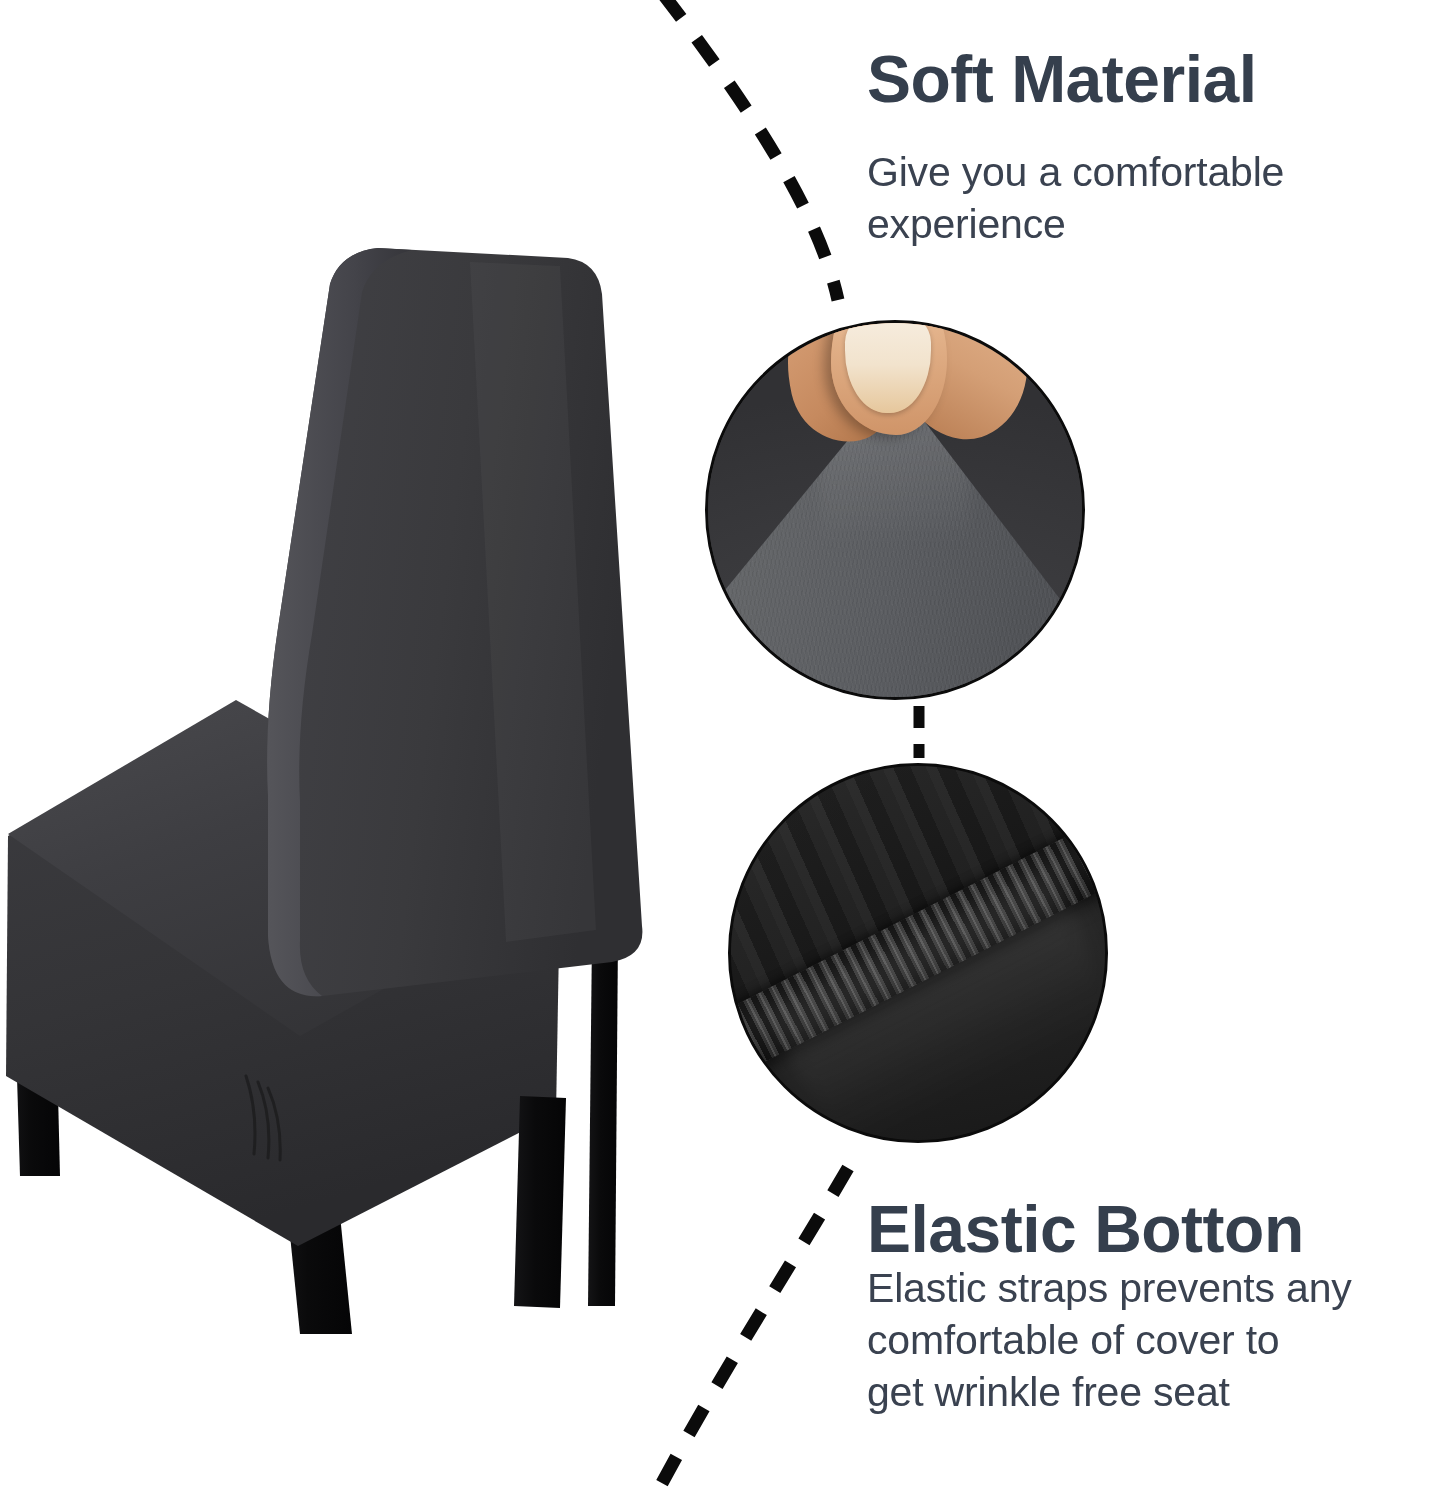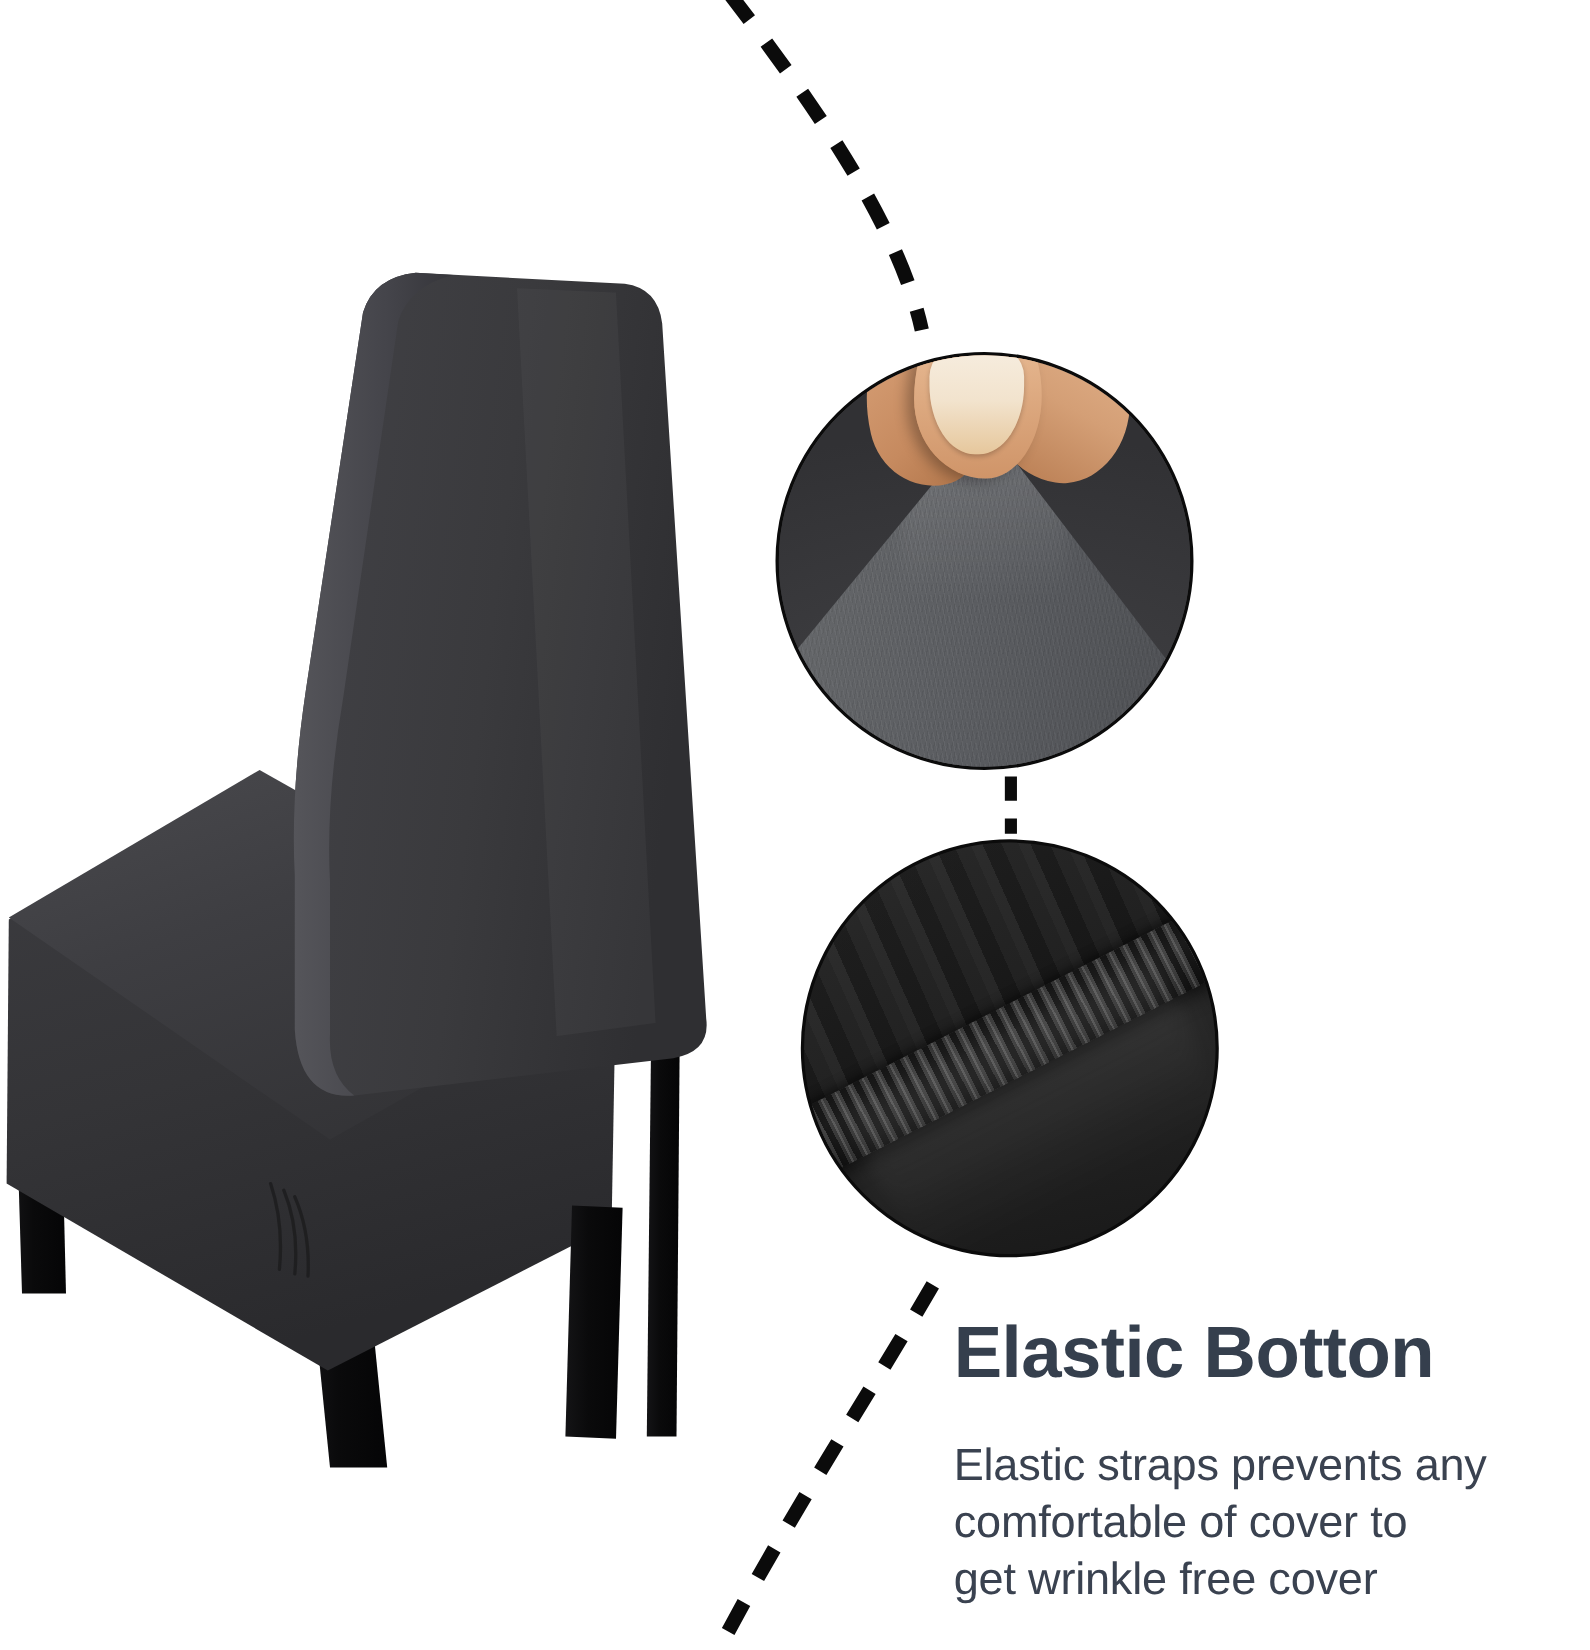--- a/index.html
+++ b/index.html
@@ -23,21 +23,21 @@
   .subtext {
     font-size:41px; font-weight:400; letter-spacing:-0.2px;
     color:#3A4250; line-height:1.27;
   }
   .subtext div { white-space:nowrap; }
 
   #soft-block  { top:46px; }
   #soft-block .subtext { margin-top:34px; }
 
   #elastic-block { top:1196px; }
-  #elastic-block .subtext { margin-top:43px; }
+  #elastic-block .subtext { }
 
   
   .callout {
     position:absolute;
     border-radius:50%;
     border:3px solid #0b0b0b;
     overflow:hidden;
   }
 
   
@@ -244,23 +244,30 @@
 
   <div class="callout" id="callout-elastic">
     <div class="hem-wrap">
       <div class="hem-upper"></div>
       <div class="hem-lower"></div>
       <div class="hem-band"></div>
       <div class="hem-sheen"></div>
     </div>
   </div>
 
+  <div class="txt-block" id="soft-block">
+    <div class="headline">Soft Material</div>
+    <div class="subtext">
+      <div>Give you a comfortable</div>
+      <div>experience</div>
+    </div>
+  </div>
 
   <div class="txt-block" id="elastic-block">
     <div class="headline">Elastic Botton</div>
     <div class="subtext">
       <div>Elastic straps prevents any</div>
       <div>comfortable of cover to</div>
-      <div>get wrinkle free cover</div>
+      <div>get wrinkle free seat</div>
     </div>
   </div>
 
 </div>
 
 </body></html>

